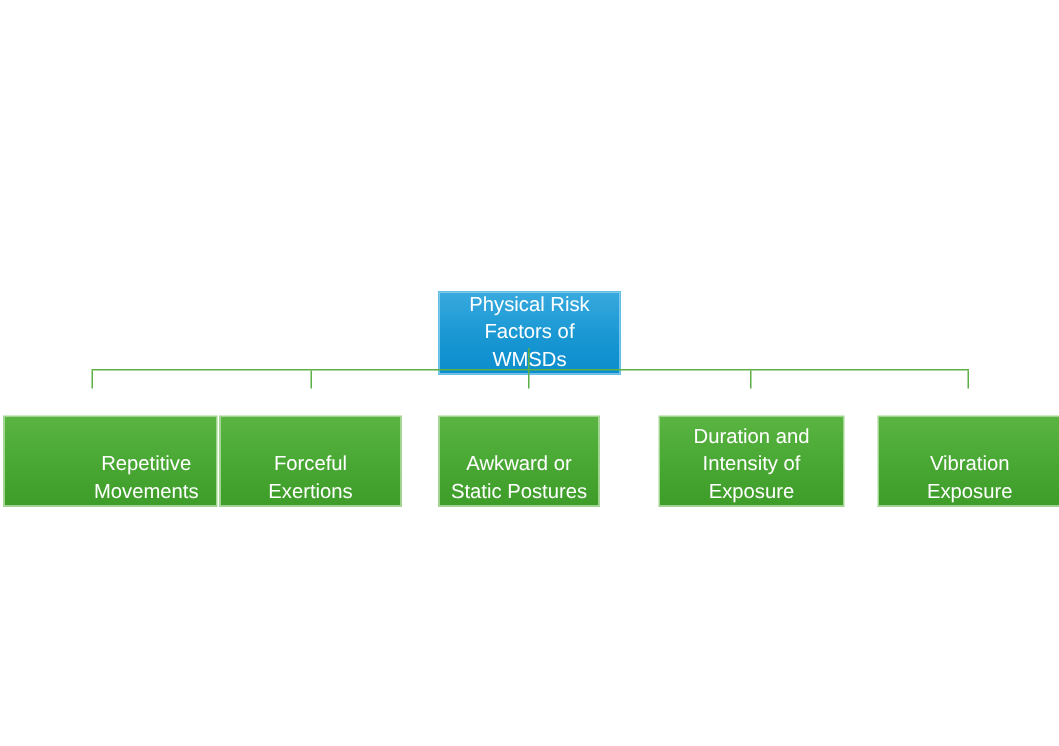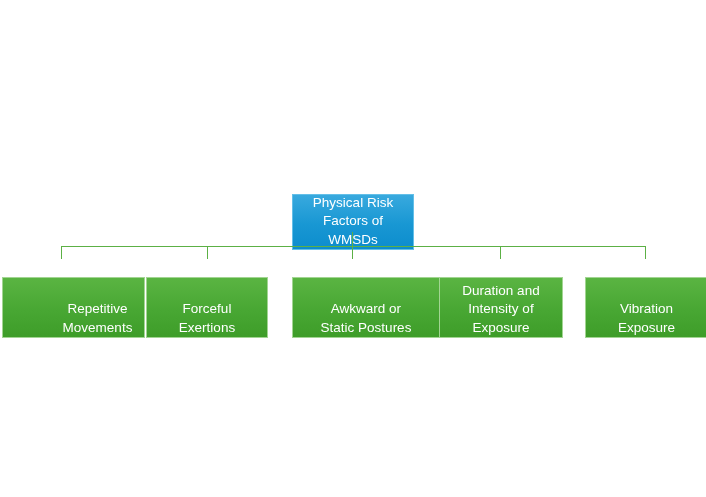--- a/index.html
+++ b/index.html
@@ -30,21 +30,21 @@
     background: linear-gradient(180deg, #38a9de 0%, #1897d3 55%, #0d8dcd 100%);
     border: 1px solid #63bfe8;
   }
   .node-child {
     top: 259px; height: 61px;
     background: linear-gradient(180deg, #5ab442 0%, #48a733 55%, #3e9d29 100%);
     border: 1px solid #a2d592;
   }
   .child-1 { left: 2px;   width: 143px; padding-left: 48px; }
   .child-2 { left: 146px; width: 122px; }
-  .child-3 { left: 292px; width: 148px; }
+  .child-3 { left: 292px; width: 108px; }
   .child-4 { left: 439px; width: 124px; }
   .child-5 { left: 585px; width: 123px; }
   .connector {
     position: absolute;
     background: #5cb045;
   }
   .stem-root   { left: 352px; top: 232px; width: 1px; height: 15px; }
   .rail        { left: 61px;  top: 246px; width: 585px; height: 1px; }
   .stub        { top: 247px; width: 1px; height: 12px; }
   .stub-1 { left: 61px;  }

